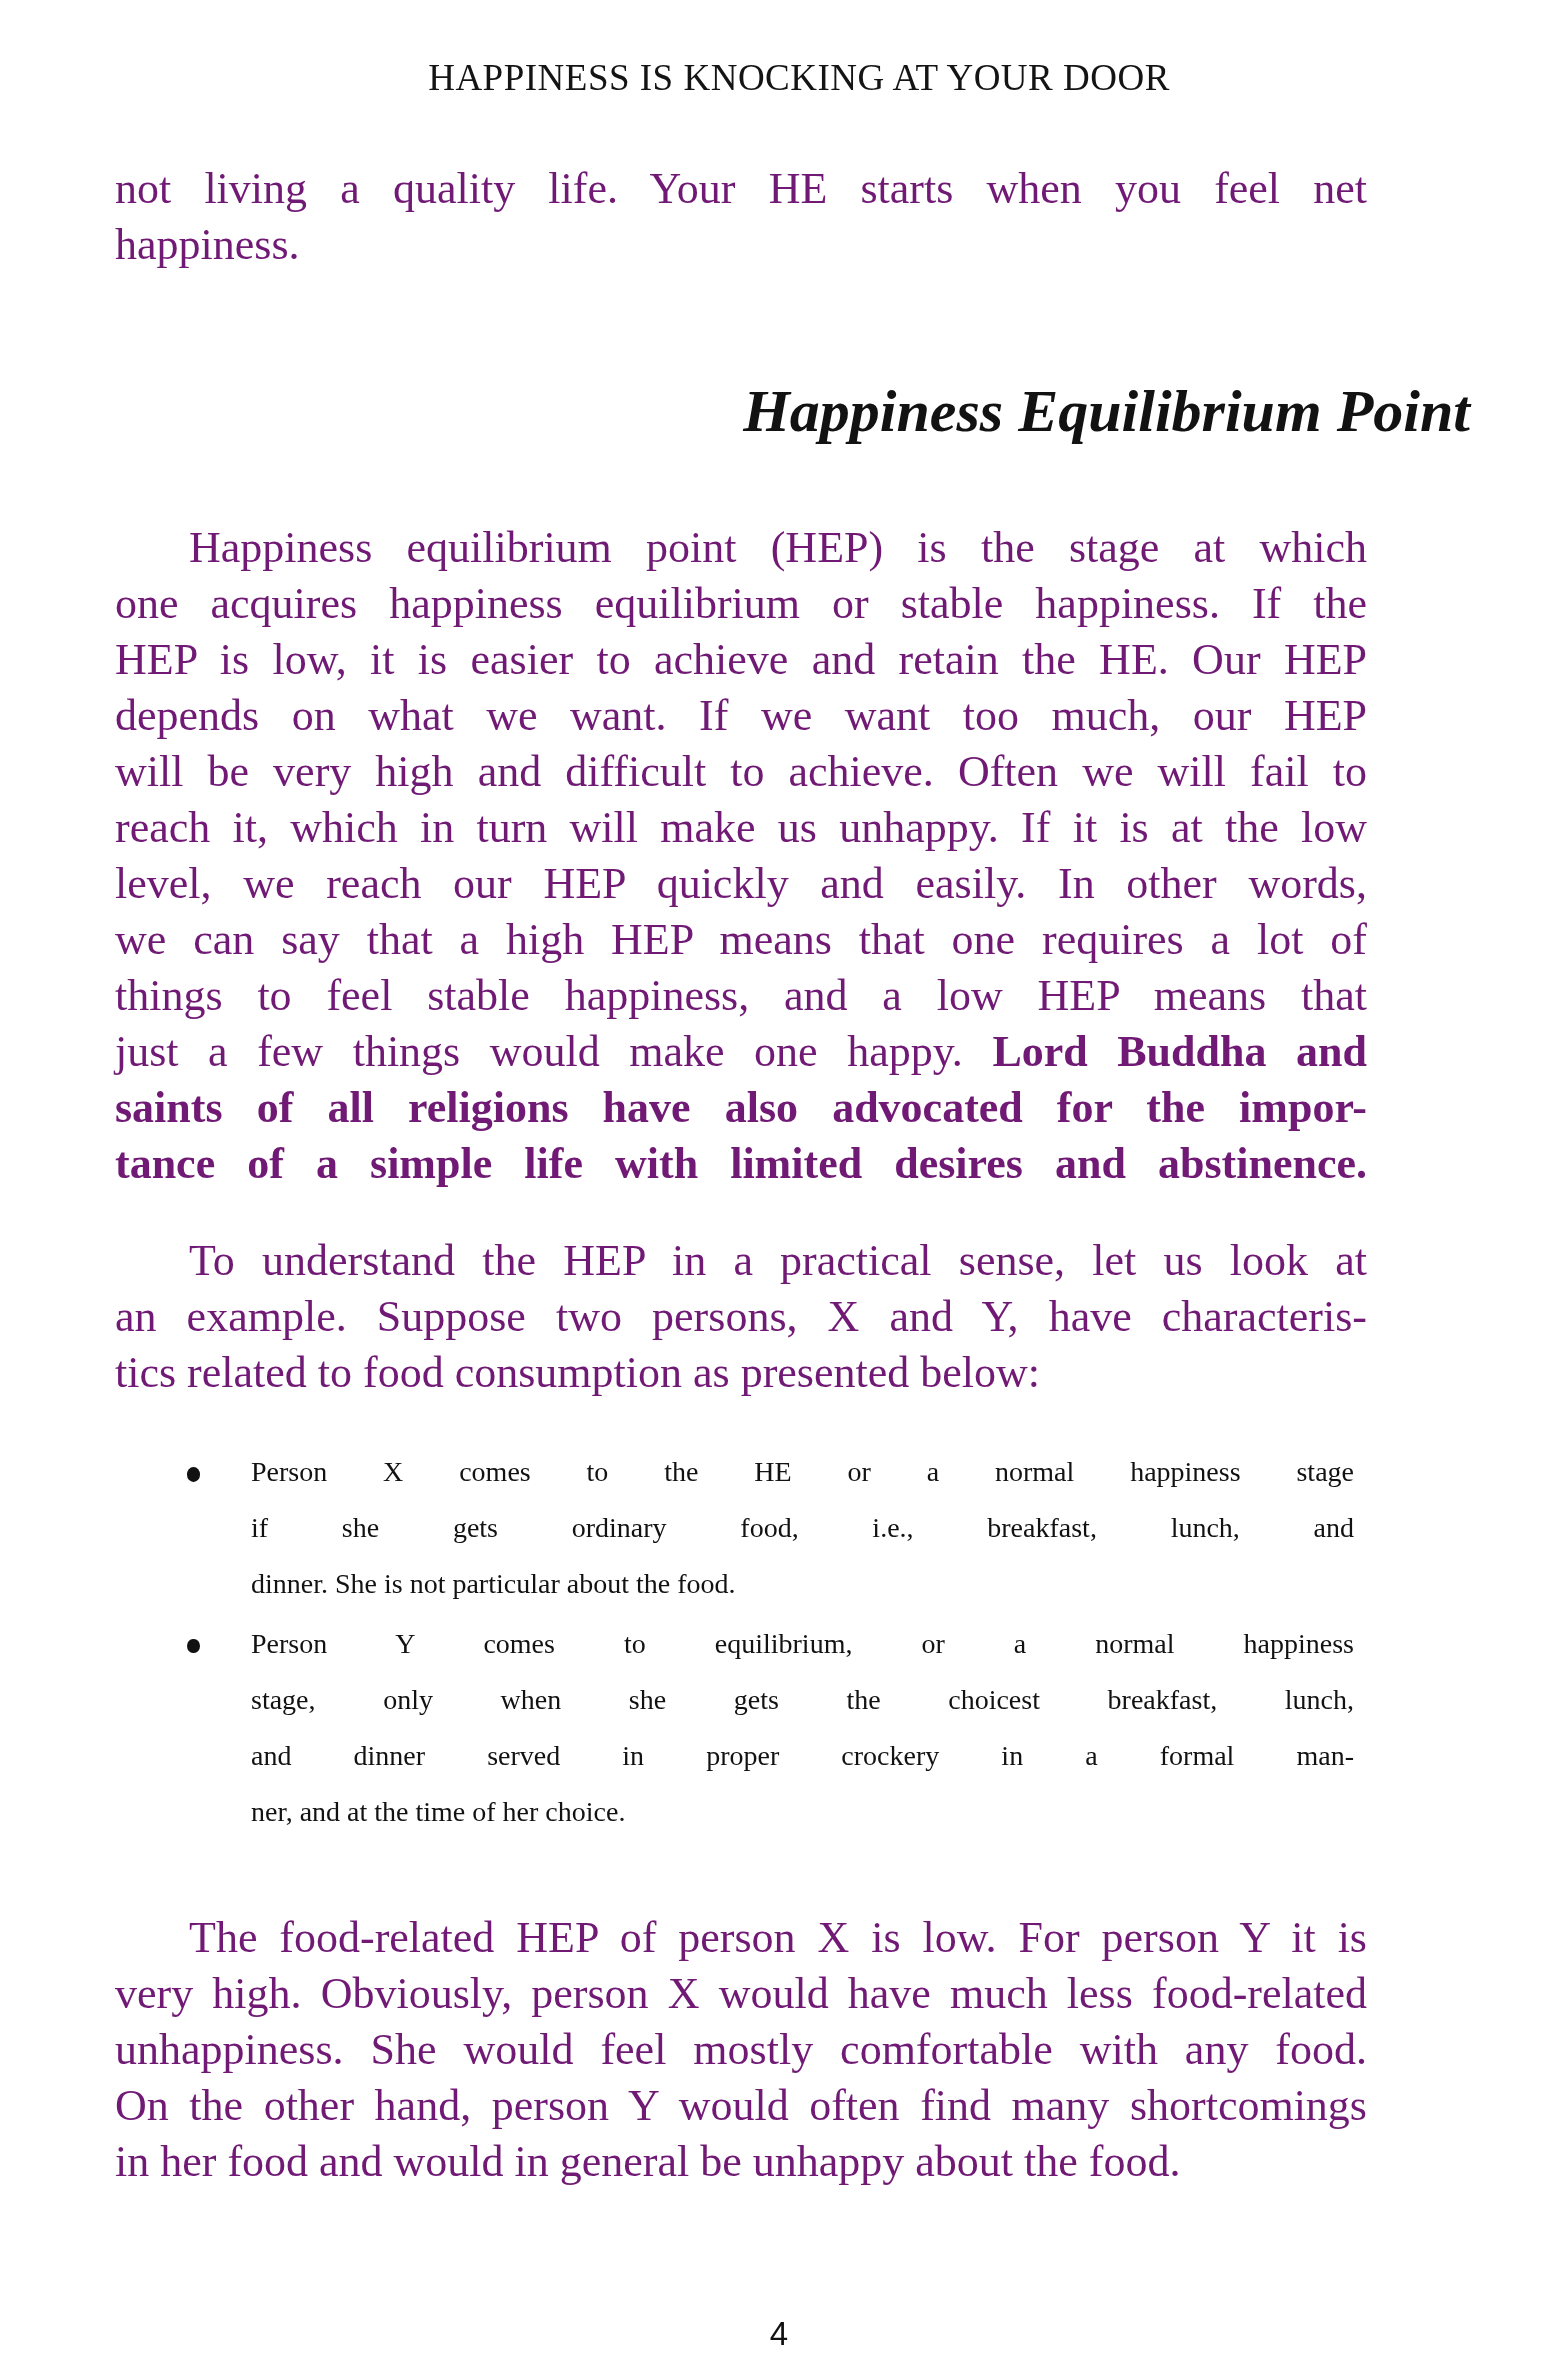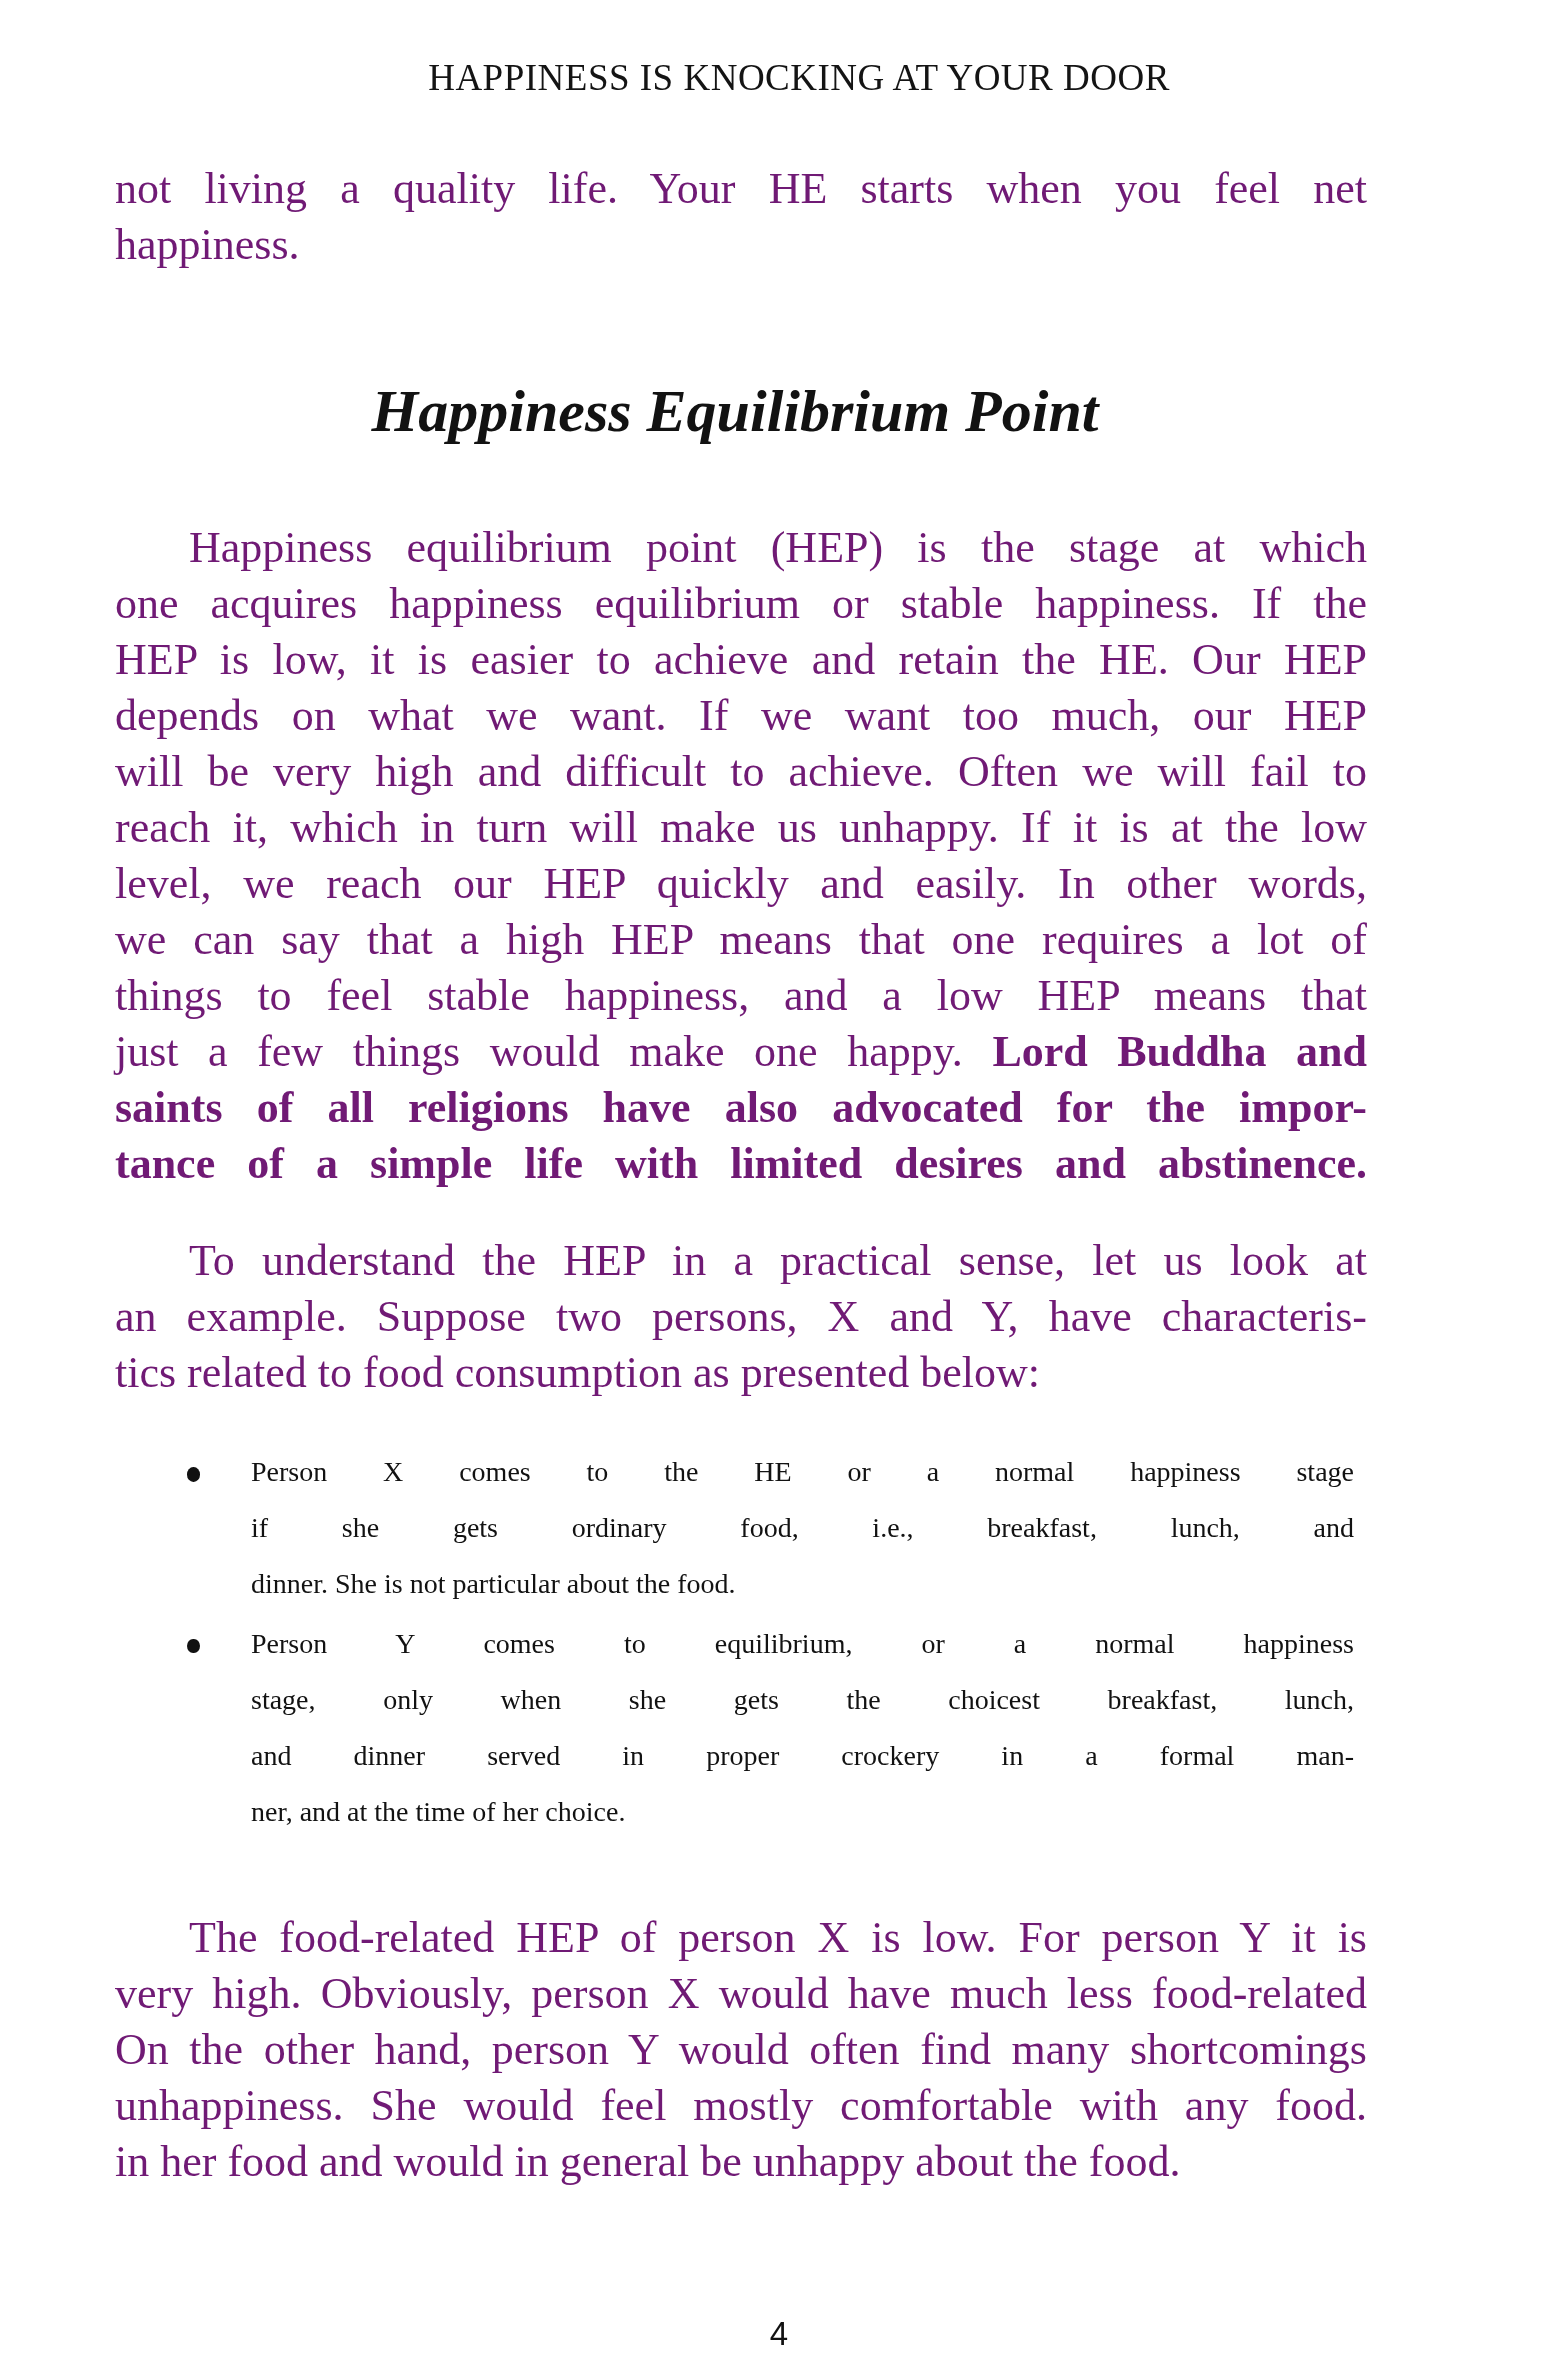--- a/index.html
+++ b/index.html
@@ -47,21 +47,21 @@
       padding-left: 74px;
     }
     .intro {
       top: 161px;
     }
     .section-title {
       position: absolute;
       top: 377px;
       left: 0;
       width: 1470px;
-      text-align: center;
+      text-align: right;
       font-size: 60px;
       font-style: italic;
       font-weight: bold;
       color: #121212;
     }
     .para1 {
       top: 520px;
     }
     .bold {
       font-weight: bold;
@@ -158,19 +158,19 @@
     <span class="line">Person Y comes to equilibrium, or a normal happiness</span>
     <span class="line">stage, only when she gets the choicest breakfast, lunch,</span>
     <span class="line">and dinner served in proper crockery in a formal man-</span>
     <span class="line last">ner, and at the time of her choice.</span>
   </li>
 </ul>
 
 <div class="text-block para3">
   <span class="line indent">The food-related HEP of person X is low. For person Y it is</span>
   <span class="line">very high. Obviously, person X would have much less food-related</span>
+  <span class="line">unhappiness. She would feel mostly comfortable with any food.</span>
   <span class="line">On the other hand, person Y would often find many shortcomings</span>
-  <span class="line">unhappiness. She would feel mostly comfortable with any food.</span>
   <span class="line last">in her food and would in general be unhappy about the food.</span>
 </div>
 
 <div class="page-number">4</div>
 
 
 </body></html>

